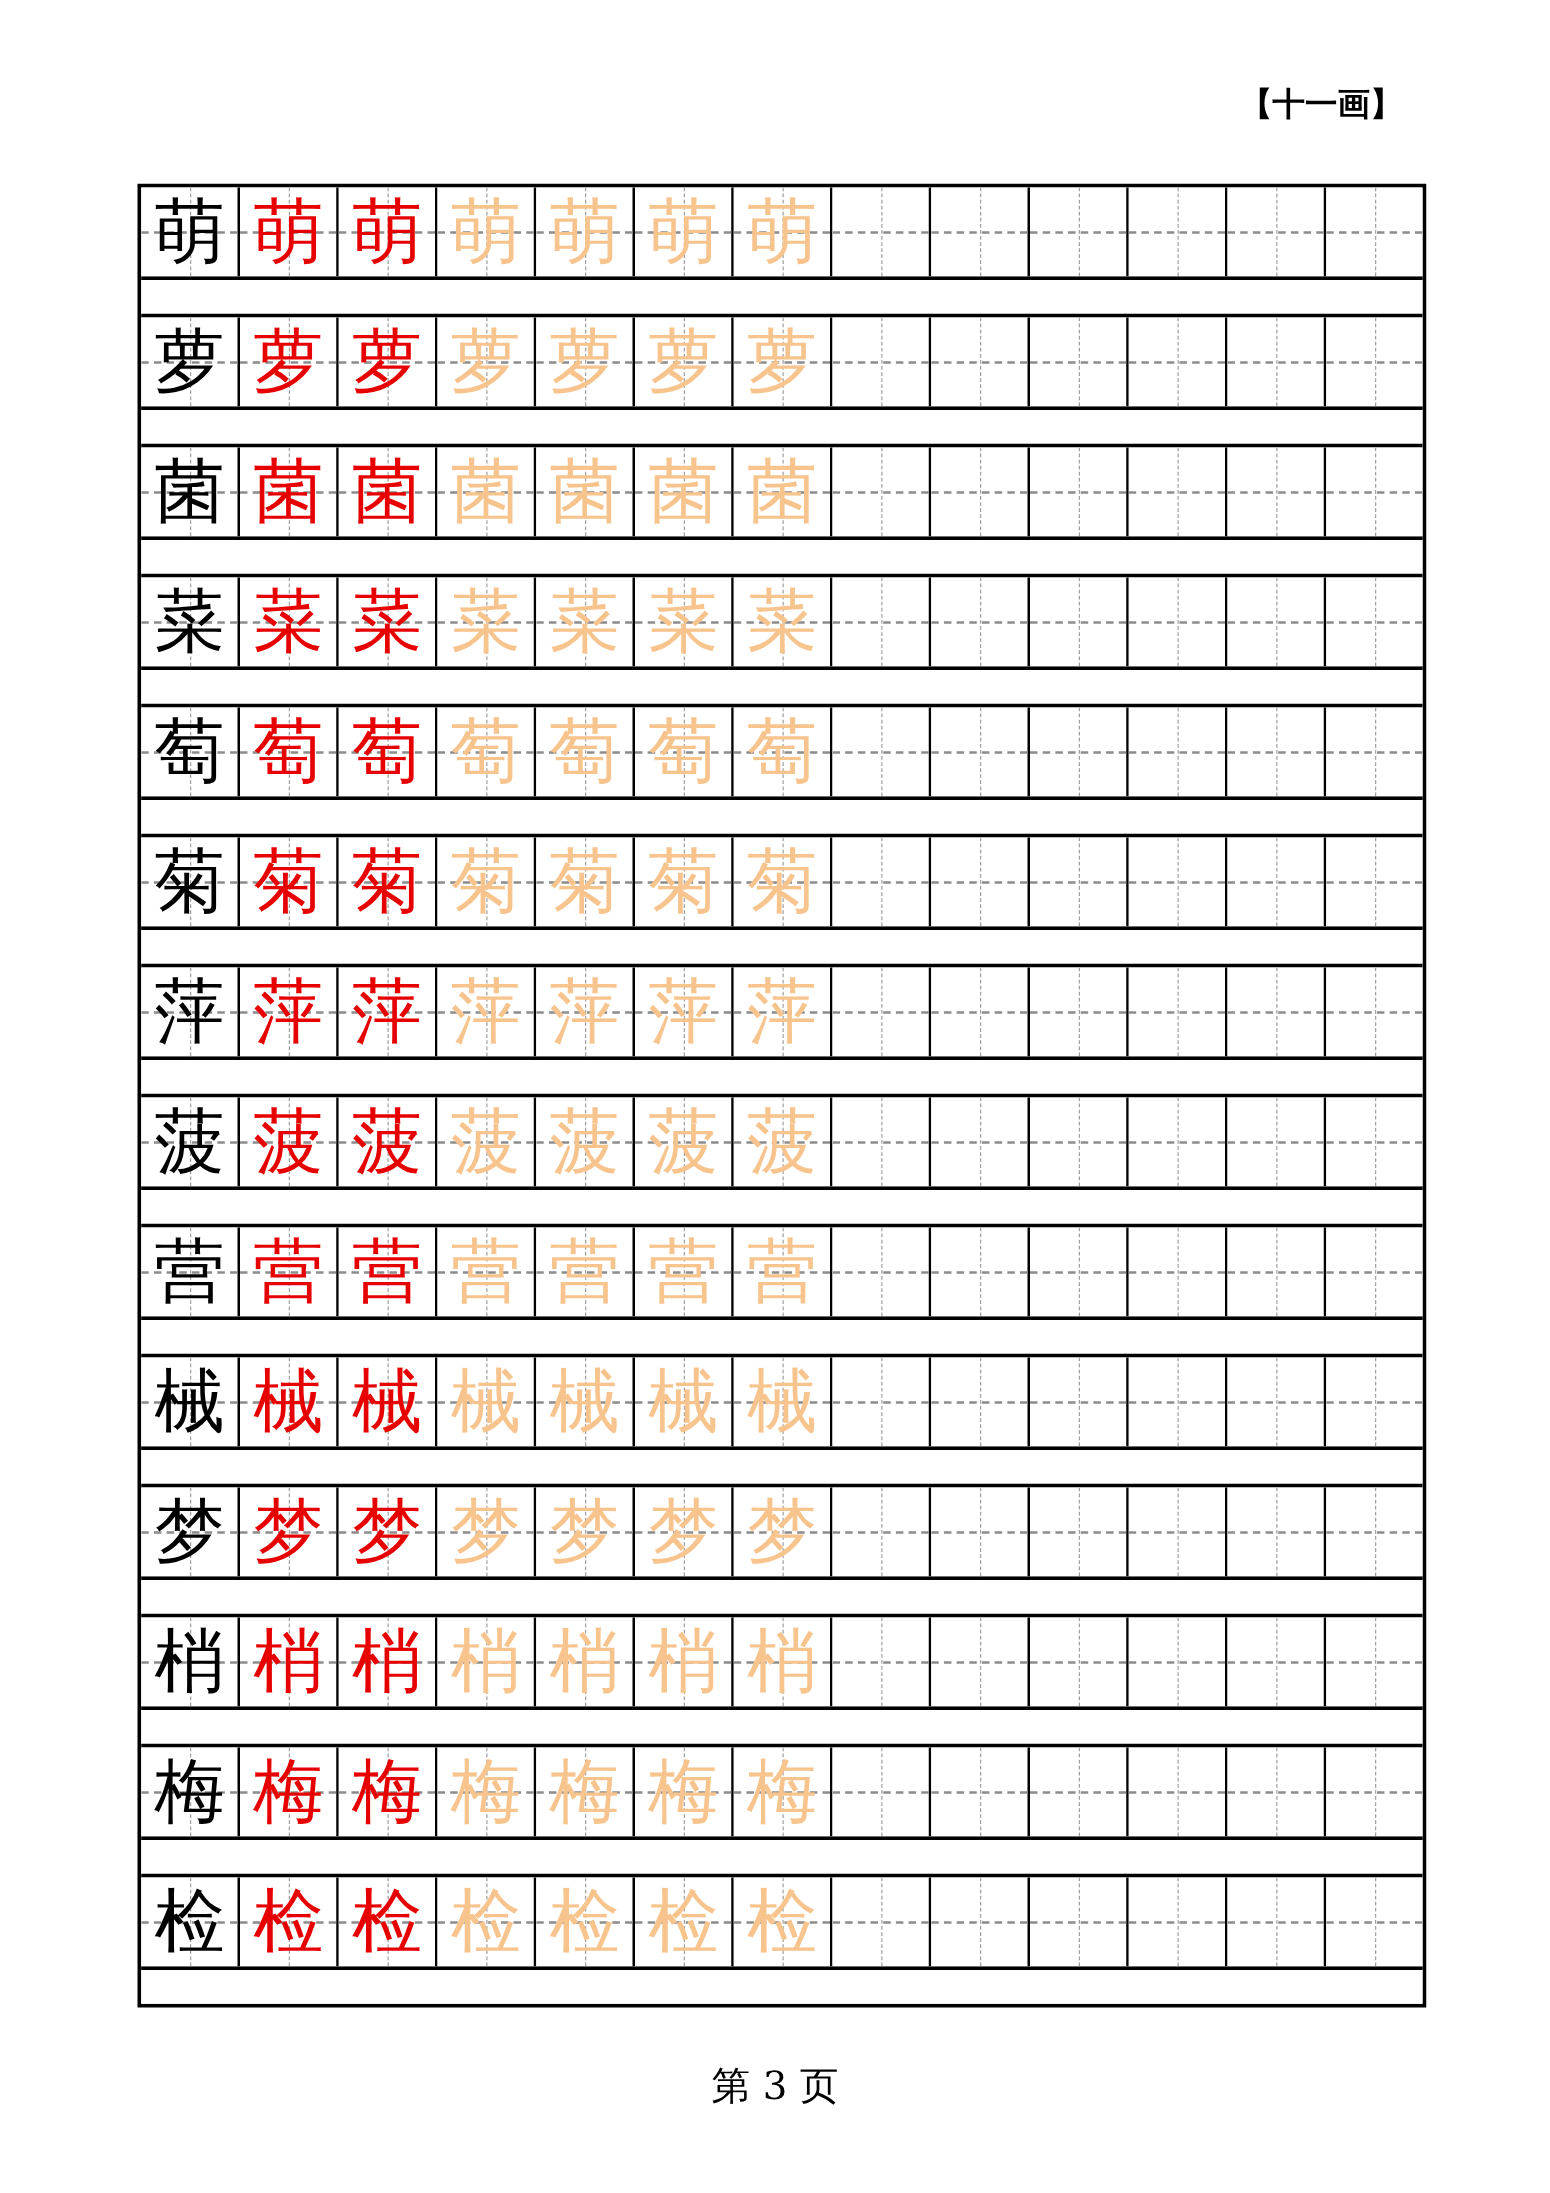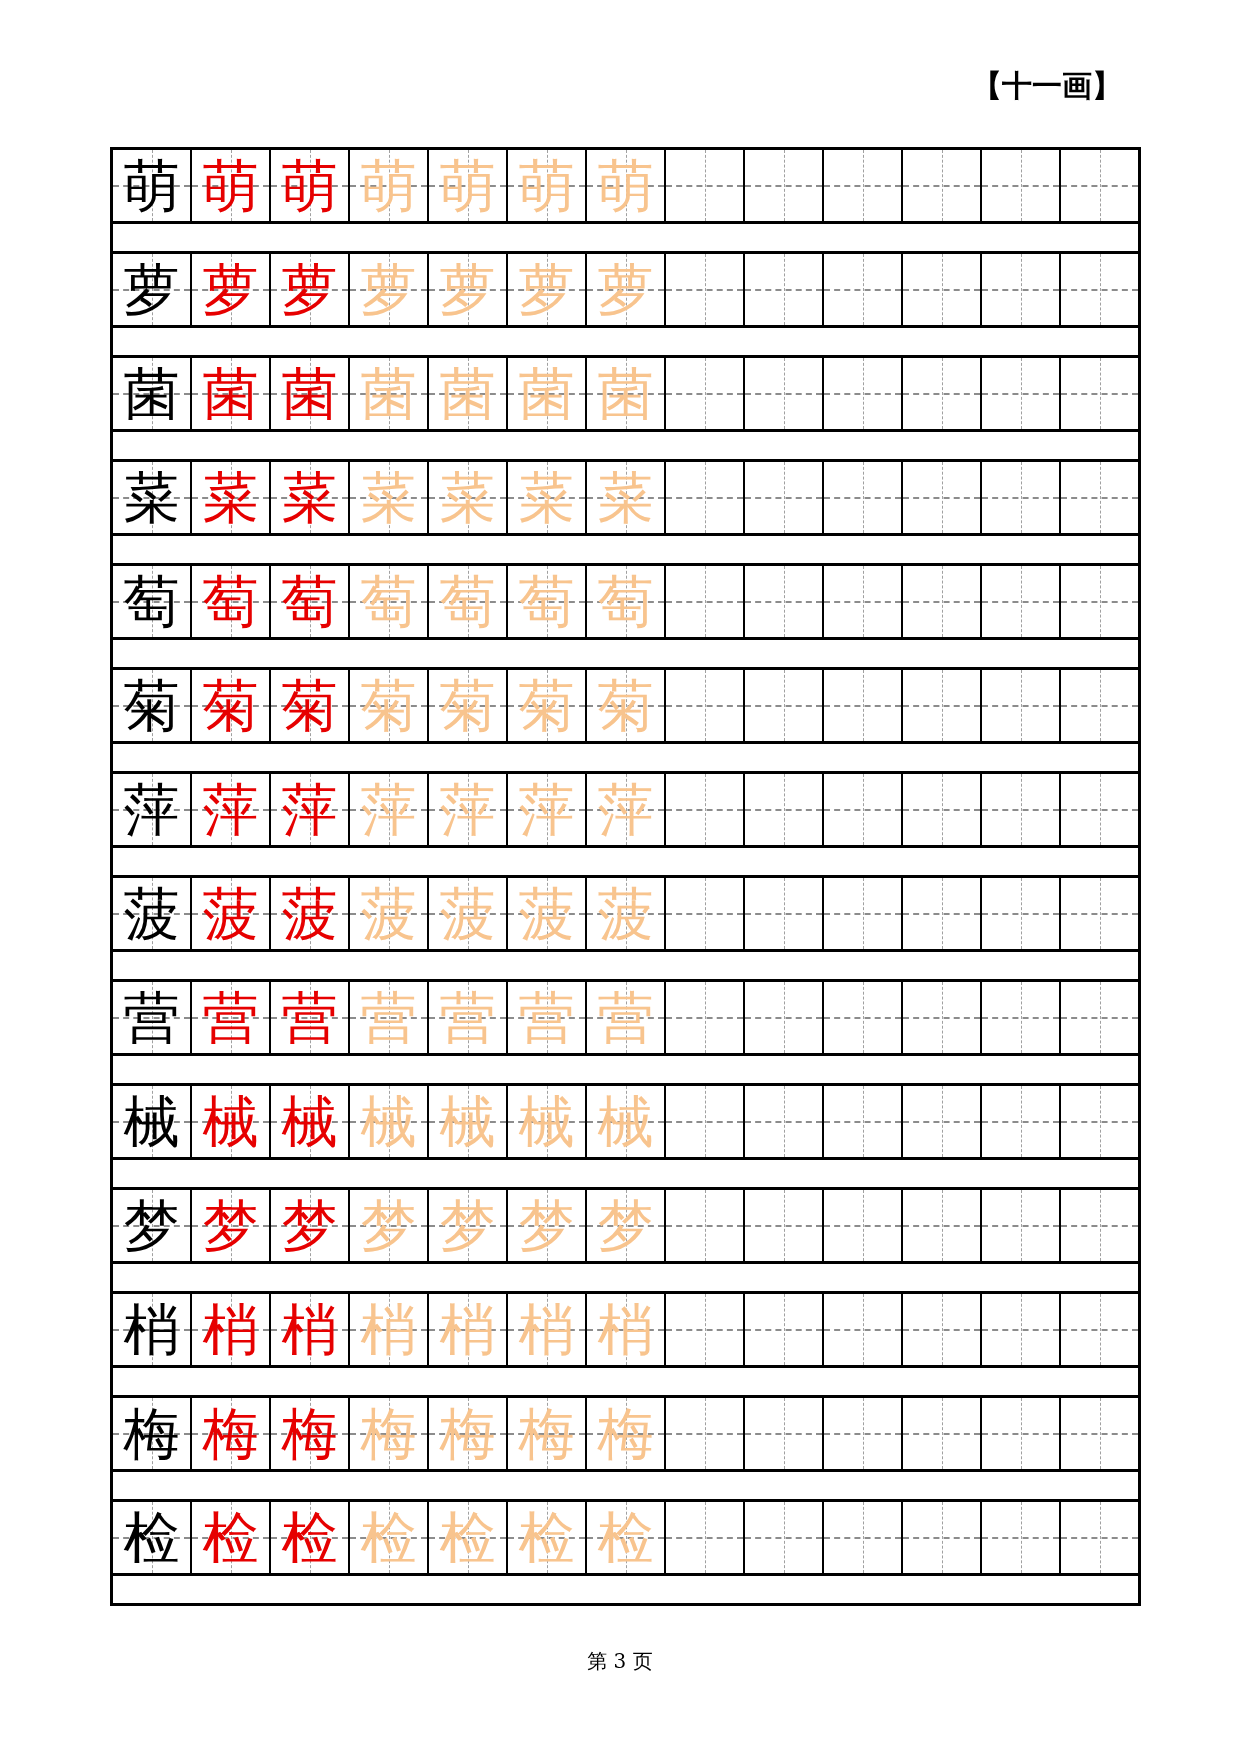--- a/index.html
+++ b/index.html
@@ -4,21 +4,21 @@
 <style>
   html,body{margin:0;padding:0;}
   body{
     width:1240px;height:1754px;background:#ffffff;position:relative;
     font-family:"DejaVu Sans","Liberation Sans",sans-serif;
     -webkit-font-smoothing:antialiased;
   }
   .header{position:absolute;top:64px;left:0;width:100%;height:44px;}
   .header-left{position:absolute;left:253px;top:0;font-size:26px;color:#000;white-space:nowrap;}
   .header-left .bold{font-weight:bold;font-size:29px;}
-  .header-right{position:absolute;right:118px;top:2px;font-size:30px;font-weight:bold;color:#000;white-space:nowrap;}
+  .header-right{position:absolute;right:118px;top:2px;font-size:26px;font-weight:bold;color:#000;white-space:nowrap;}
 
   .grid{
     position:absolute;left:110px;top:147px;
     border:3px solid #000;background:#fff;
   }
   .char-row{display:flex;border-bottom:3px solid #000;}
   .spacer{height:27px;border-bottom:3px solid #000;background:#fff;}
   .spacer:last-child{border-bottom:none;}
   .cell{
     position:relative;width:77px;height:71px;
@@ -40,21 +40,21 @@
   .ch{
     position:relative;z-index:2;font-size:56px;line-height:1;
     font-family:"DejaVu Sans","Liberation Serif",sans-serif;
   }
   .ch.black{color:#000;}
   .ch.red{color:var(--red,#e60000);}
   .ch.trace{color:var(--trace,#f8c48e);}
 
   .footer{
     position:absolute;top:1648px;left:0;width:100%;
-    text-align:center;font-size:20px;color:#000;
+    text-align:center;font-size:31px;color:#000;
     font-family:"DejaVu Serif","Liberation Serif",serif;
   }
 </style>
 </head>
 <body>
 
 <div class="header">
   <div class="header-right">【十一画】</div>
 </div>
 

